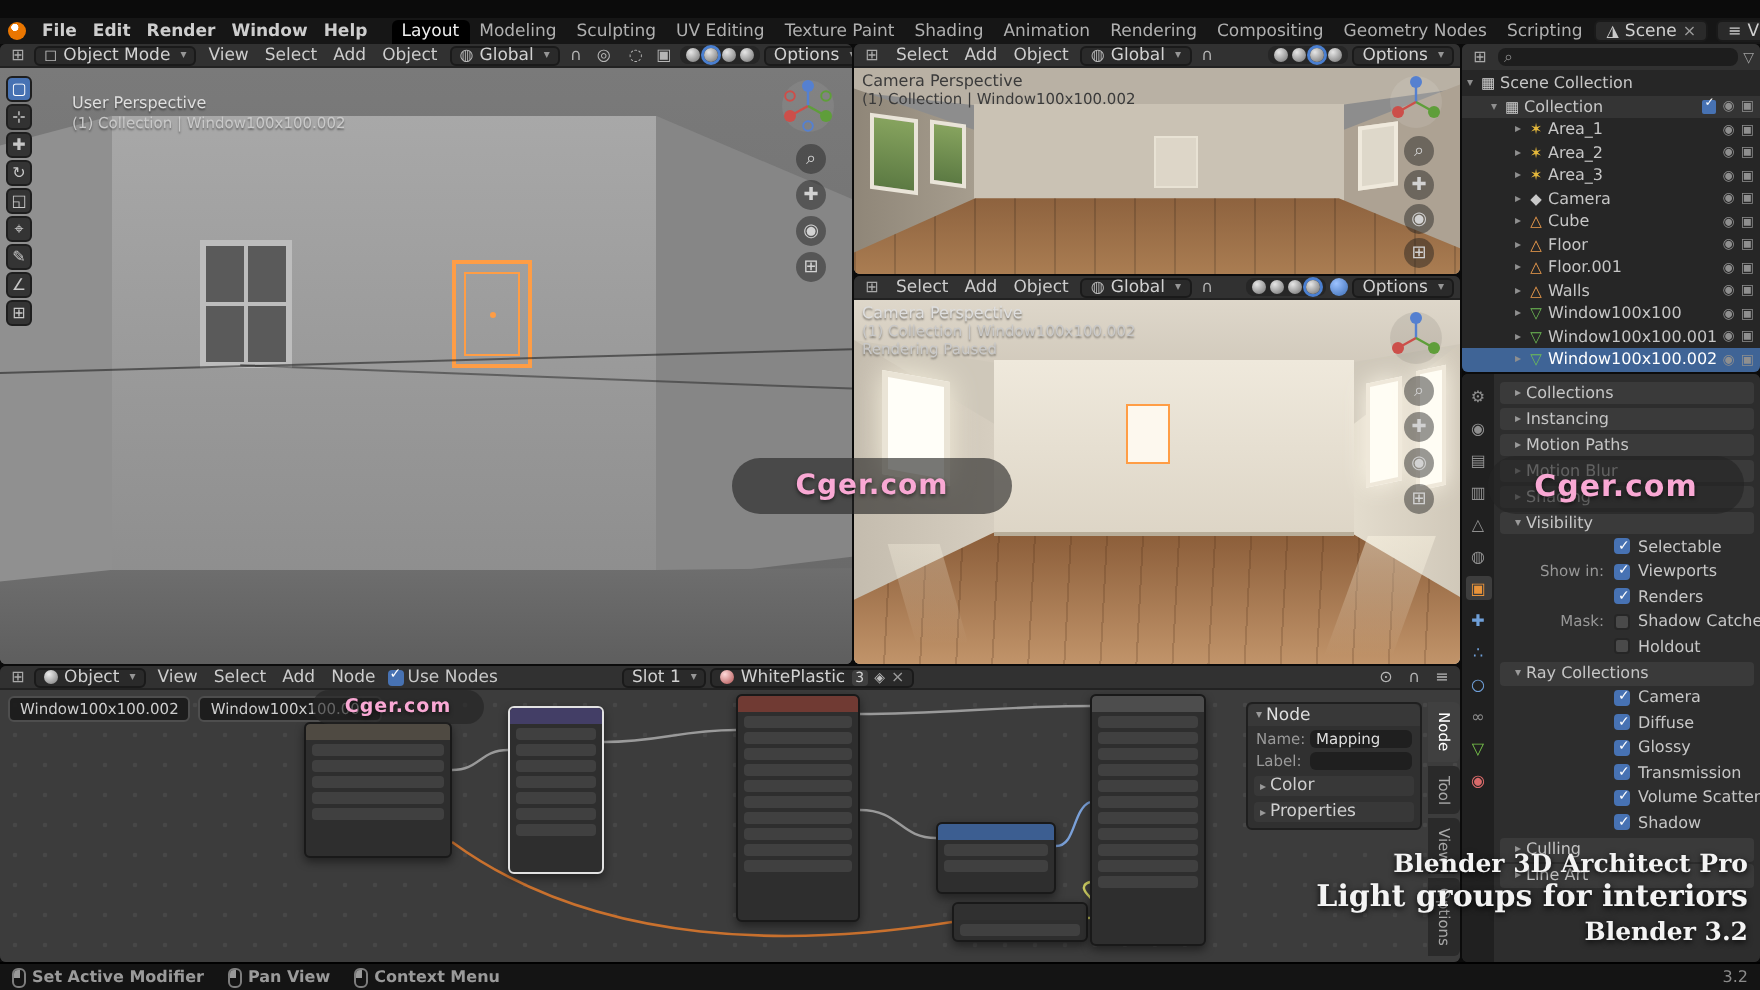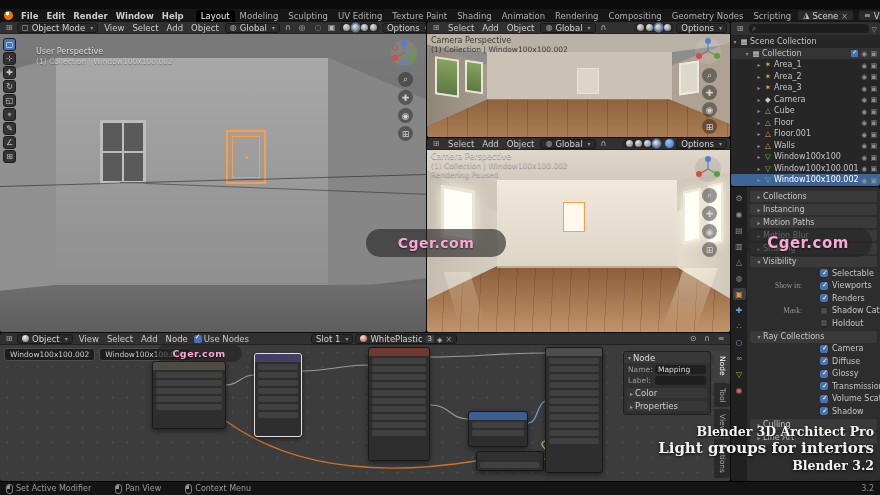--- a/index.html
+++ b/index.html
@@ -91,21 +91,21 @@
 .ptab{width:13px;height:12px;display:flex;align-items:center;justify-content:center;font-size:8px;color:#8f8f8f;border-radius:2px;flex:none;}
 .ptab[data-active="true"]{background:#3d3d3d;}
 .ptab[data-tint="orange"]{color:#e8933a;}
 .ptab[data-tint="green"]{color:#76c24a;}
 .ptab[data-tint="red"]{color:#d96a6a;}
 .ptab[data-tint="blue"]{color:#6f9fd8;}
 .pcontent{position:absolute;left:16px;top:0;right:0;bottom:0;background:#2d2d2d;padding-top:2px;}
 .prow{display:flex;align-items:center;height:12.5px;padding:0 5px;}
 .prow[data-type="section"]{background:#3a3a3a;border-radius:2px;margin:1.5px 3px 0;color:#dcdcdc;height:11.5px;}
 .pcaret{width:8px;font-size:6px;color:#9a9a9a;text-align:center;flex:none;}
-.pprefix{width:50px;text-align:right;color:#979797;margin-right:18px;font-size:7.5px;flex:none;font-family:Liberation Serif, serif;}
+.pprefix{width:50px;text-align:right;color:#979797;margin-right:5px;font-size:7.5px;flex:none;}
 .pcb{width:8px;height:8px;border-radius:2px;background:#4a4a4a;border:1px solid #262626;position:relative;margin-right:4px;flex:none;}
 .prow[data-checked="true"] .pcb{background:#4772b3;border-color:#4772b3;}
 .prow[data-checked="true"] .pcb::after{content:"✓";position:absolute;left:1px;top:-1.5px;font-size:7px;color:#fff;}
 .plabel{color:#c6c6c6;font-size:8px;white-space:nowrap;}
 
 
 .ncanvas{position:absolute;top:12px;left:0;right:0;bottom:0;background:#3c3c3c;background-image:radial-gradient(#474747 1px,transparent 1.3px);background-size:15px 15px;overflow:hidden;}
 .gnode{position:absolute;background:#2e2e2e;border:1px solid #191919;border-radius:3px;box-shadow:0 2px 5px rgba(0,0,0,.45);overflow:hidden;z-index:2;}
 .gnode.sel{border-color:#e2e2e2;}
 .gnode-h{height:8px;border-radius:2px 2px 0 0;}
@@ -860,21 +860,21 @@
           <div class="gnode-r"></div>
           <div class="gnode-r"></div>
           <div class="gnode-r"></div>
           <div class="gnode-r"></div>
           <div class="gnode-r"></div>
         </div>
       </div>
   </div>
 
   <div class="statusbar">
-    <div style="display:flex;gap:24px;">
+    <div style="display:flex;gap:12px;font-weight:bold;">
         <div class="sitem">
     <span class="mouse"></span>
     <span>Set Active Modifier</span>
   </div>
         <div class="sitem">
     <span class="mouse"></span>
     <span>Pan View</span>
   </div>
         <div class="sitem">
     <span class="mouse"></span>

